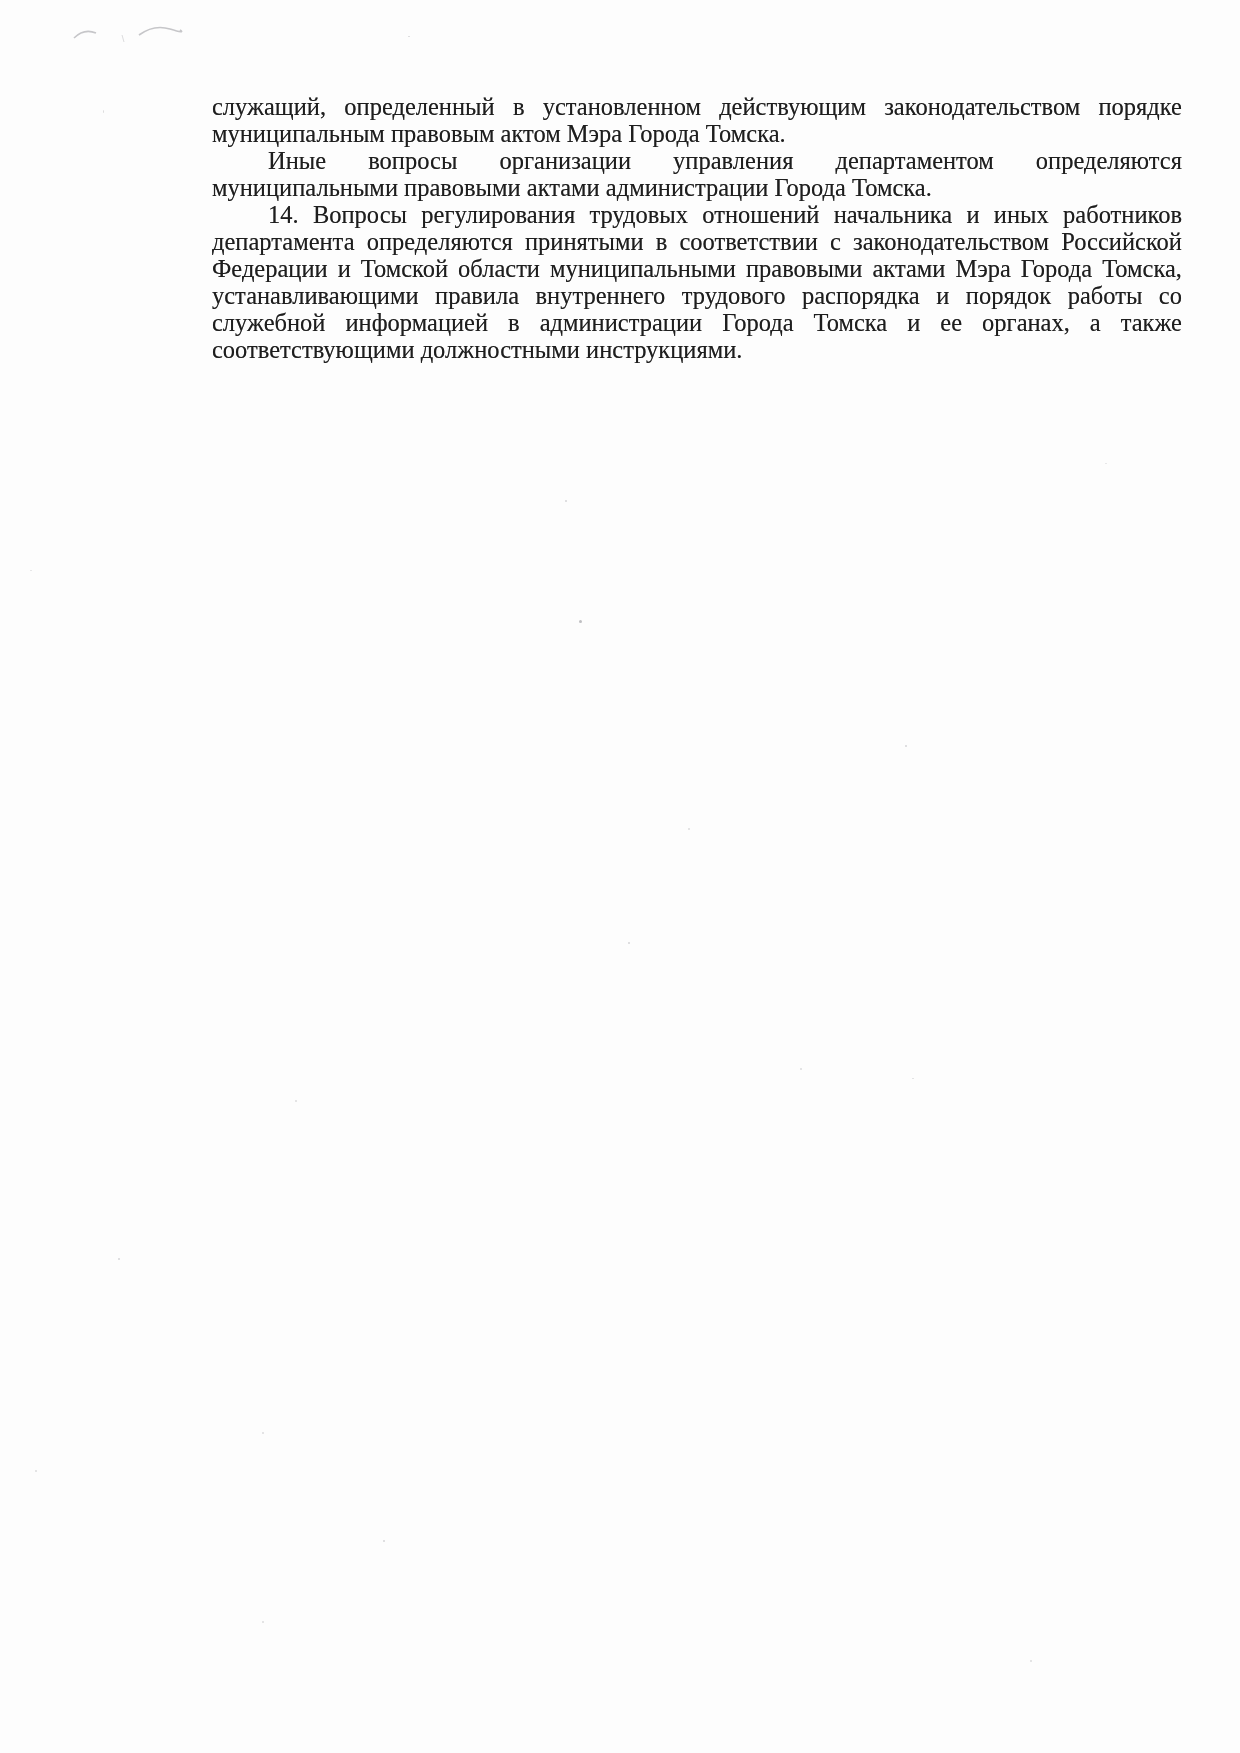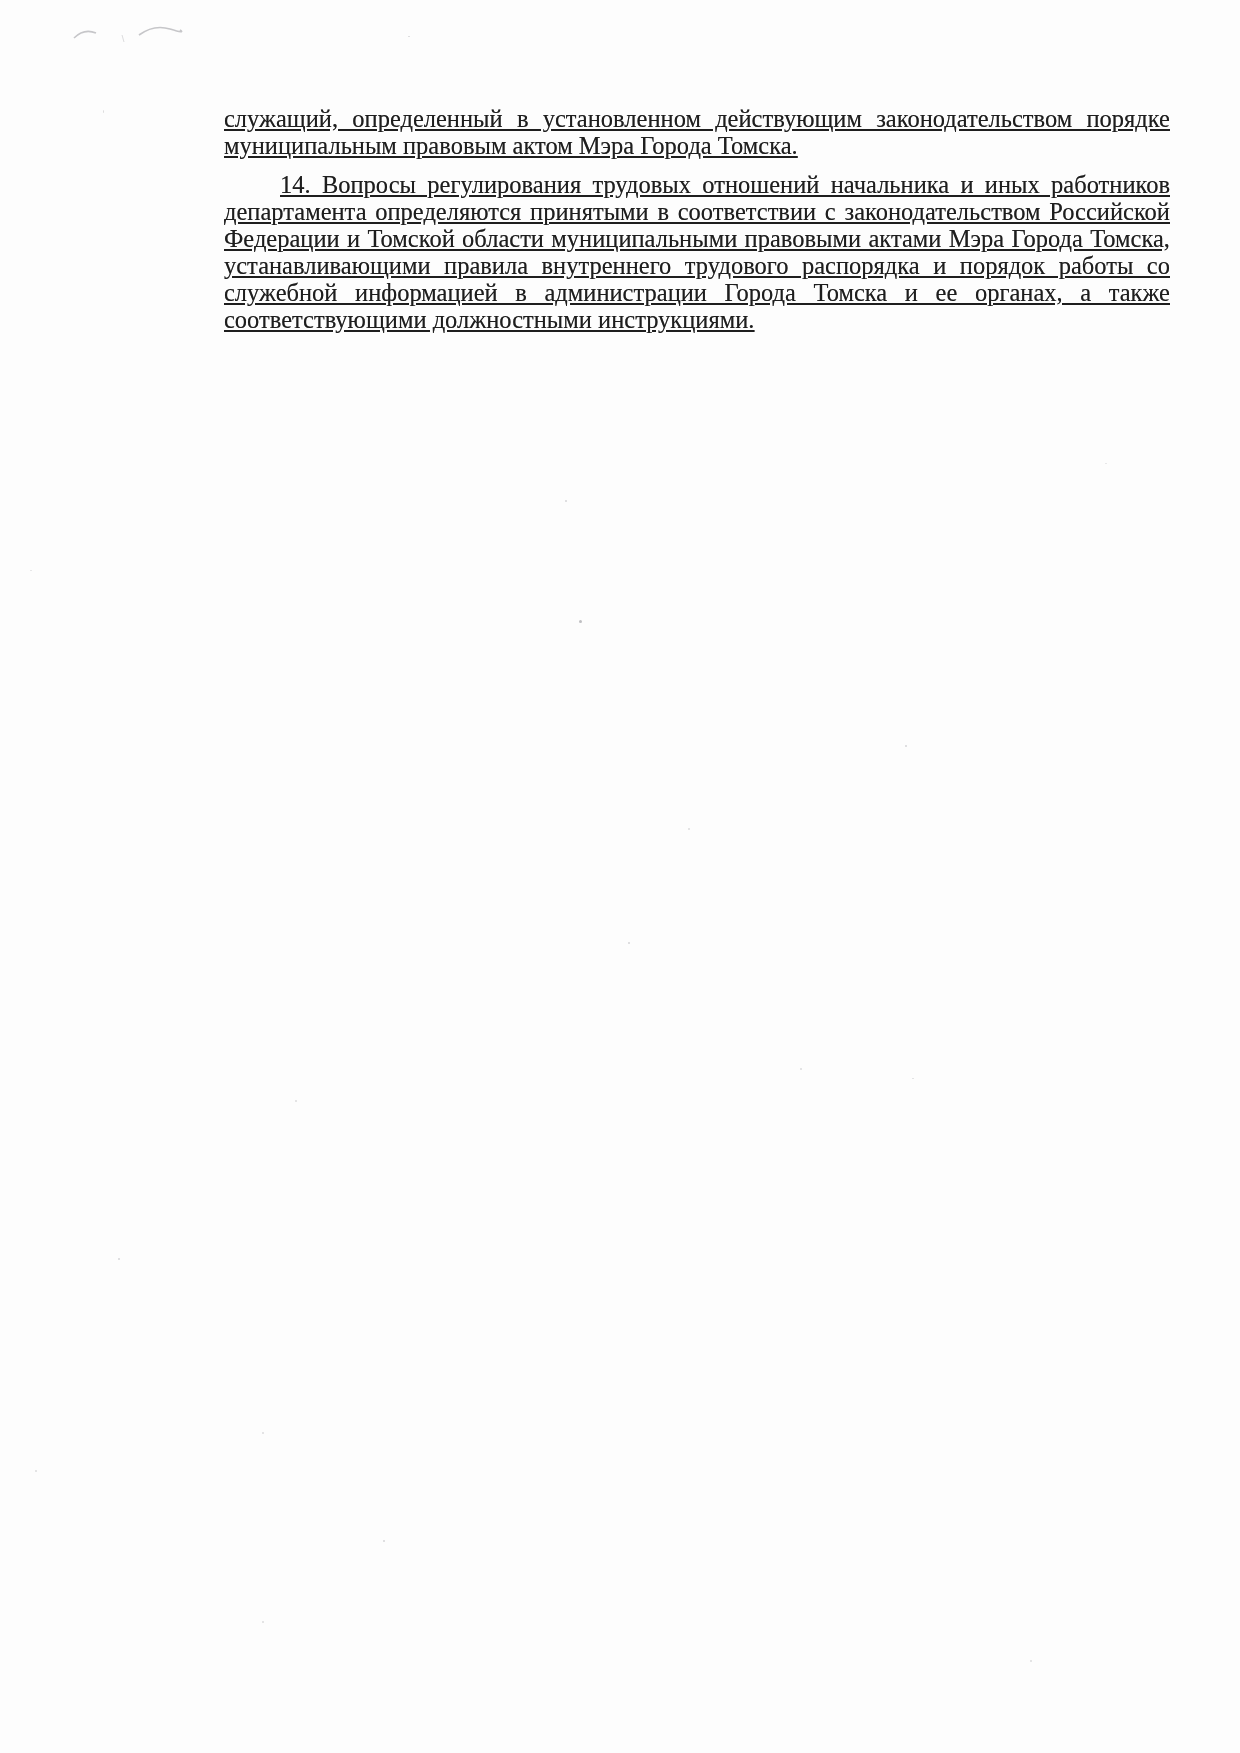--- a/index.html
+++ b/index.html
@@ -20,23 +20,22 @@
     left: 212px;
     top: 93px;
     width: 970px;
     color: var(--ink, #1e1e1e);
     font-size: 24.5px;
     line-height: 27px;
     text-align: justify;
     text-shadow: 0 0 0.6px rgba(25, 25, 25, 0.55);
   }
   .doc-body p {
-    margin: 12px;
+    margin: 0;
     padding: 0;
-    text-decoration: underline;
   }
   .doc-body p.indent {
     text-indent: 56px;
   }
   .pencil-mark {
     position: absolute;
     pointer-events: none;
   }
   .pencil-mark path {
     stroke: #a9a9ad;
@@ -61,20 +60,21 @@
   </svg>
   <svg class="pencil-mark" style="left:136px; top:22px;" width="48" height="20" aria-hidden="true">
     <path d="M3 13 Q 18 2, 34 7 T 44 8"></path>
   </svg>
   <svg class="pencil-mark" style="left:118px; top:32px;" width="14" height="14" aria-hidden="true">
     <path d="M4 3 L 6 10" style="stroke-width:1; opacity:0.4;"></path>
   </svg>
 
   <div class="doc-body">
     <p>служащий, определенный в установленном действующим законодательством порядке муниципальным правовым актом Мэра Города Томска.</p>
+    <p class="indent">Иные вопросы организации управления департаментом определяются муниципальными правовыми актами администрации Города Томска.</p>
     <p class="indent">14. Вопросы регулирования трудовых отношений начальника и иных работников департамента определяются принятыми в соответствии с законодательством Российской Федерации и Томской области муниципальными правовыми актами Мэра Города Томска, устанавливающими правила внутреннего трудового распорядка и порядок работы со служебной информацией в администрации Города Томска и ее органах, а также соответствующими должностными инструкциями.</p>
   </div>
 
   <div id="specks">
       <div class="speck" style="left: 408px; top: 36px; width: 2px; height: 1px; opacity: 0.35;"></div>
       <div class="speck" style="left: 103px; top: 110px; width: 1px; height: 3px; opacity: 0.3;"></div>
       <div class="speck" style="left: 565px; top: 500px; width: 2px; height: 2px; opacity: 0.35;"></div>
       <div class="speck" style="left: 579px; top: 620px; width: 3px; height: 3px; opacity: 0.55;"></div>
       <div class="speck" style="left: 905px; top: 745px; width: 2px; height: 2px; opacity: 0.35;"></div>
       <div class="speck" style="left: 688px; top: 828px; width: 2px; height: 2px; opacity: 0.3;"></div>

